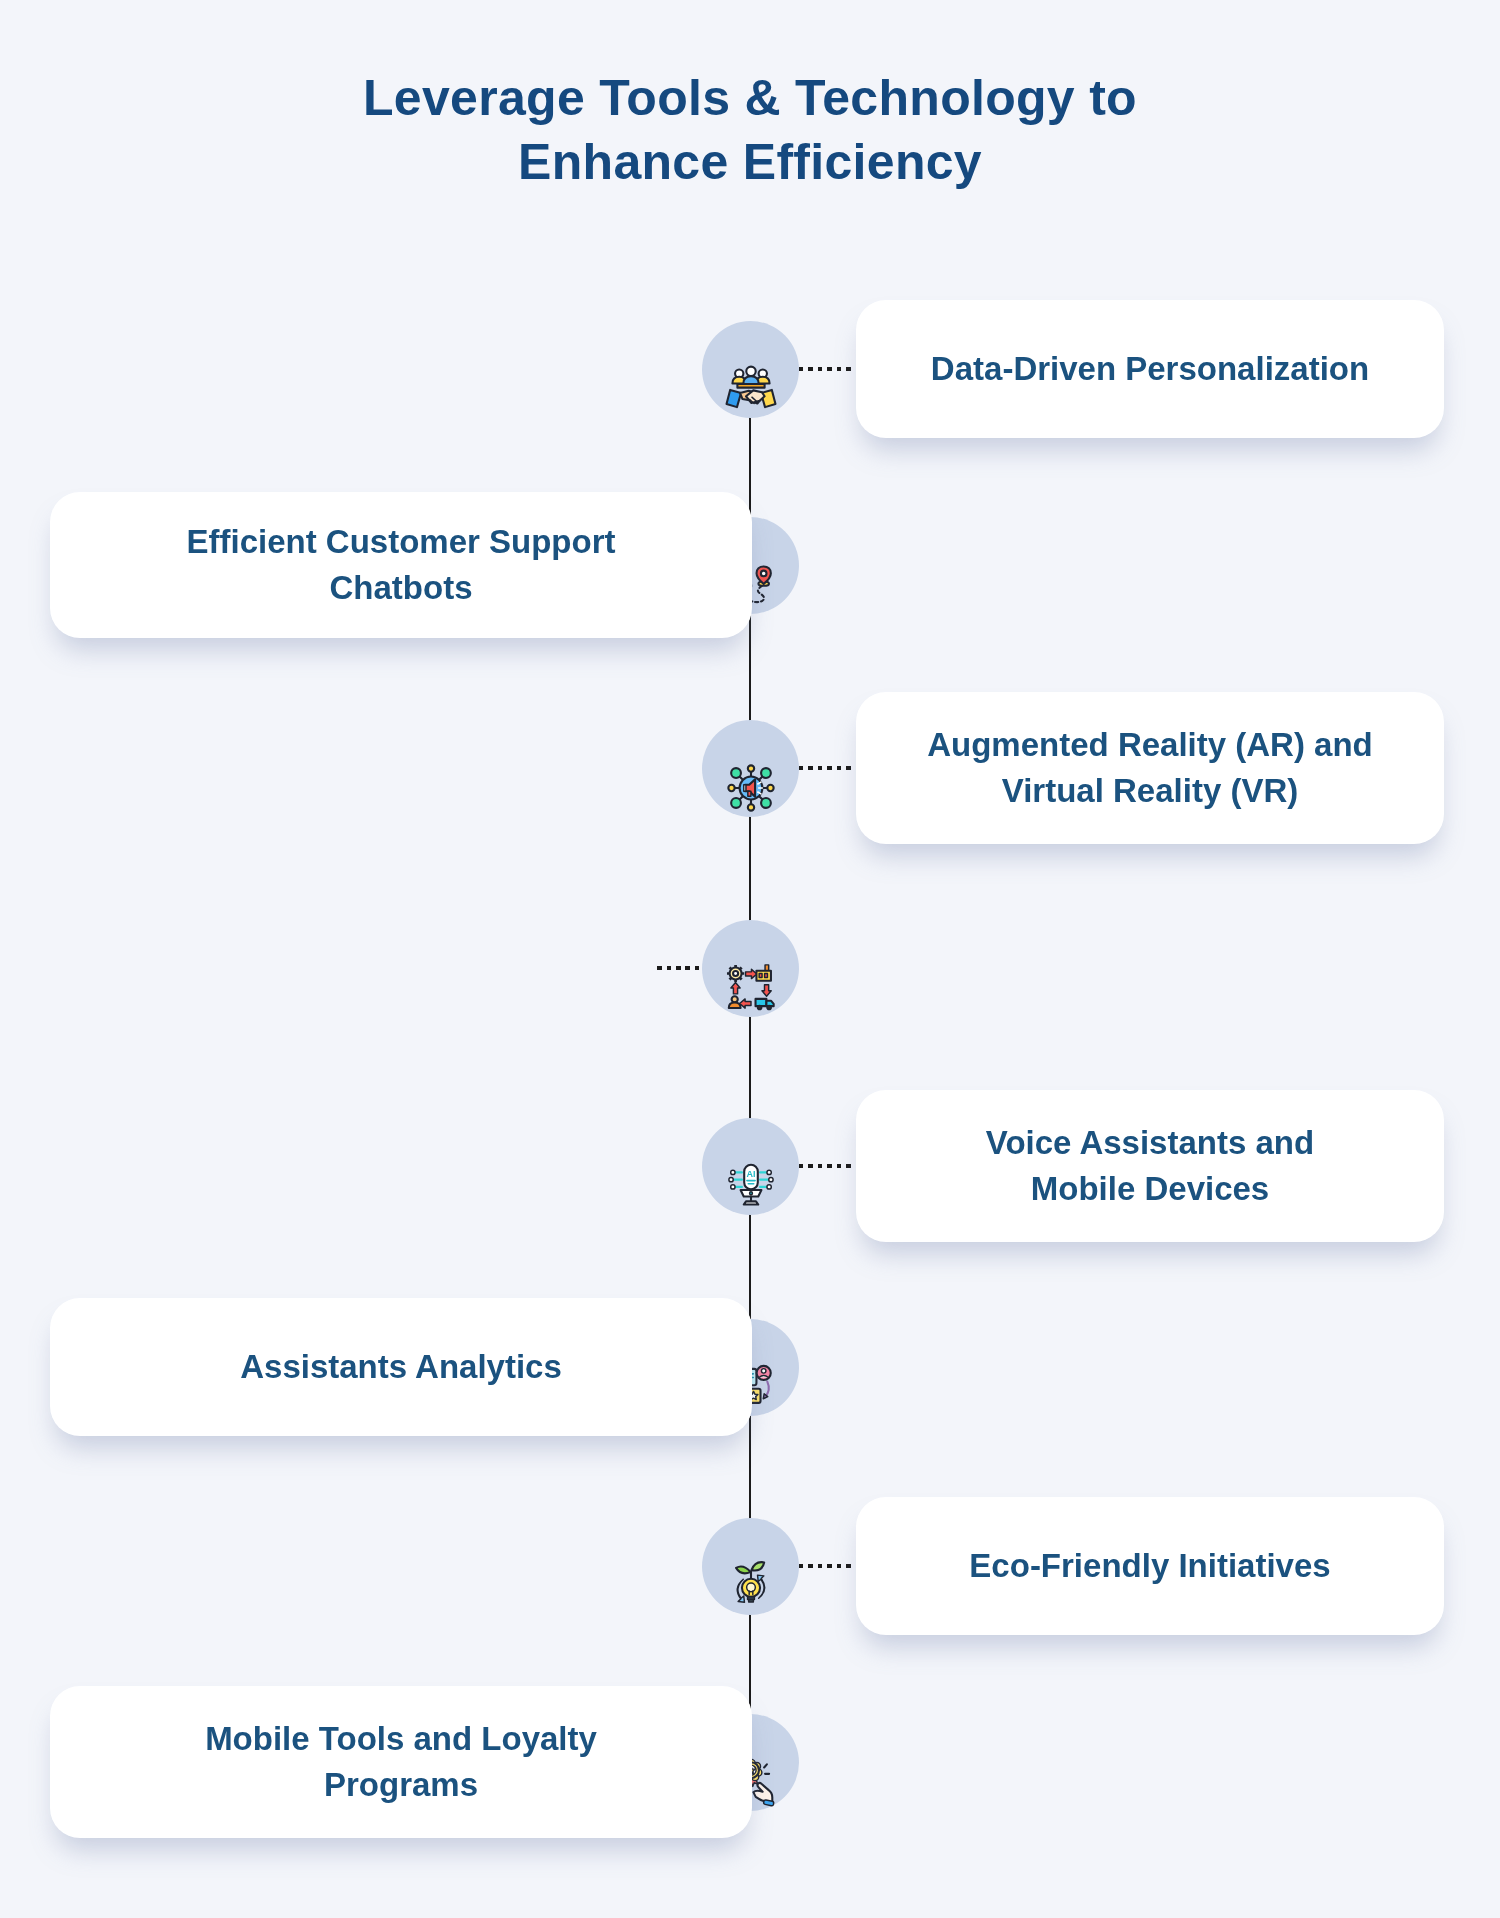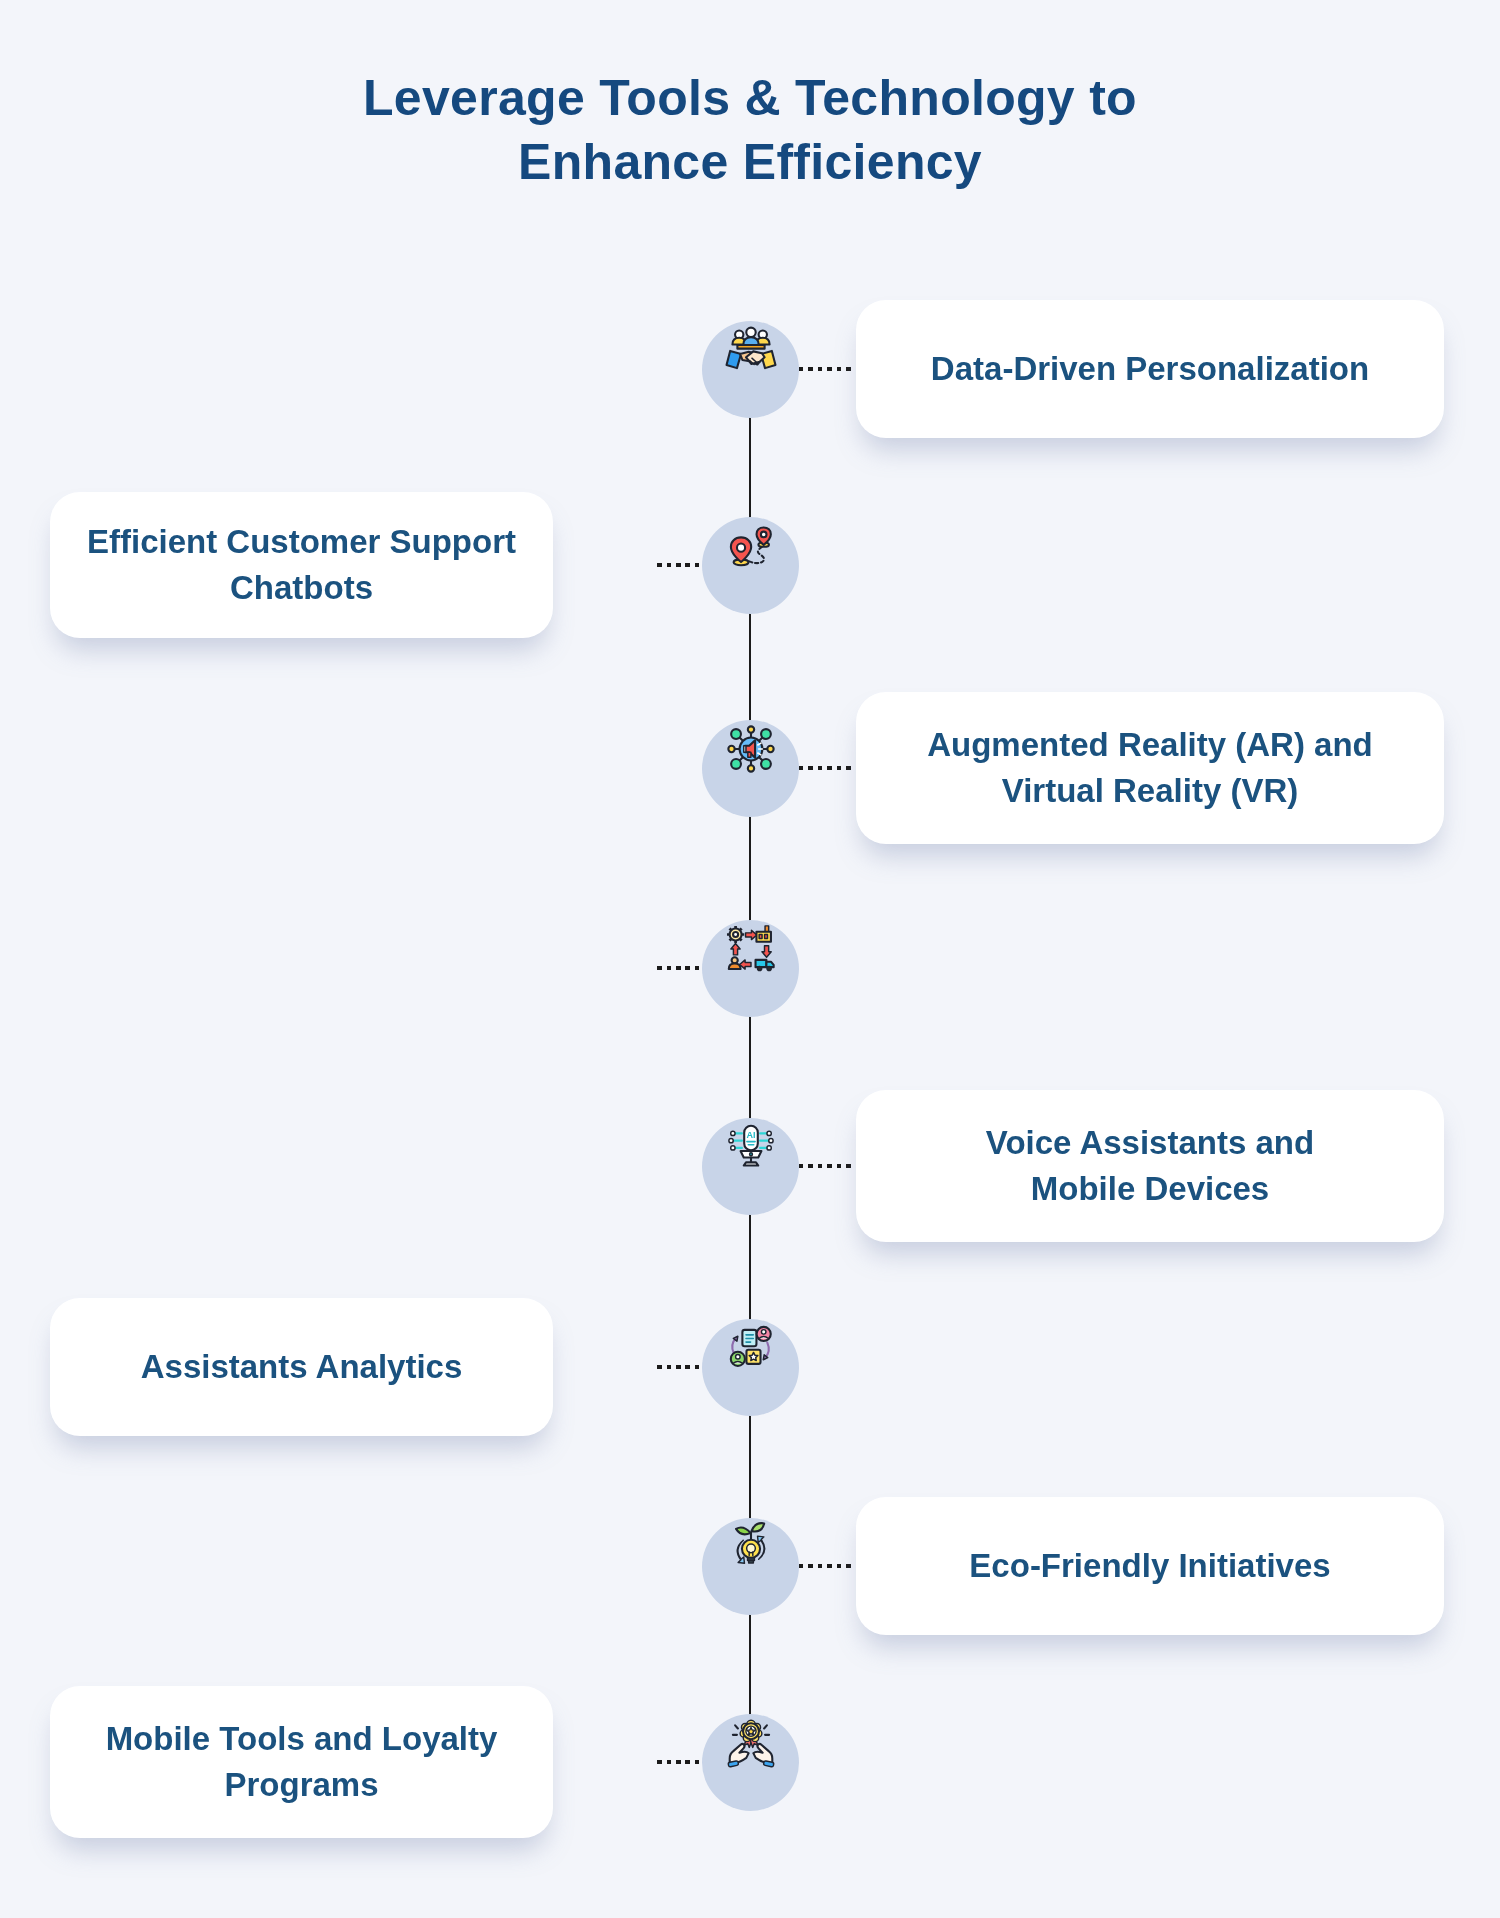--- a/index.html
+++ b/index.html
@@ -14,30 +14,30 @@
   html,body{background:var(--background);}
   body{font-family:"Liberation Sans", sans-serif;}
   #canvas{position:relative;width:1500px;height:1918px;background:var(--background);overflow:hidden;text-decoration:underline;}
 
   .title{position:absolute;top:66px;left:0;width:100%;text-align:center;
          color:var(--title-text);font-size:50px;font-weight:bold;line-height:1.28;letter-spacing:.3px;}
 
   .vline{position:absolute;left:749px;top:369px;width:2px;height:1393px;background:var(--line);}
 
   .node{position:absolute;left:702px;width:97px;height:97px;border-radius:50%;
-        background:var(--node-bg);display:flex;align-items:flex-start;justify-content:center;}
+        background:var(--node-bg);display:flex;align-items:flex-end;justify-content:center;}
   .node svg{width:58px;height:58px;display:block;}
 
   .card{position:absolute;background:var(--card-bg);border-radius:30px;
         box-shadow:0 18px 26px -6px rgba(120,136,175,.35);
         display:flex;align-items:center;justify-content:center;text-align:center;
         color:var(--card-text);font-size:33px;font-weight:bold;line-height:1.4;
         padding:0 26px;}
   .card span{display:block;white-space:pre-line;}
-  .card.left{left:50px;width:503px;}
+  .card.left{left:50px;width:702px;}
   .card.right{left:856px;width:588px;}
 
   .connector{position:absolute;height:4px;
         background-image:repeating-linear-gradient(90deg,var(--line) 0 4.5px,transparent 4.5px 9.5px);}
   .connector.right{left:799px;width:56px;}
   .connector.left{left:657px;width:44px;}
 
   
   .n1{top:321px}.n2{top:517px}.n3{top:720px}.n4{top:920px}
   .n5{top:1118px}.n6{top:1319px}.n7{top:1518px}.n8{top:1714px}

